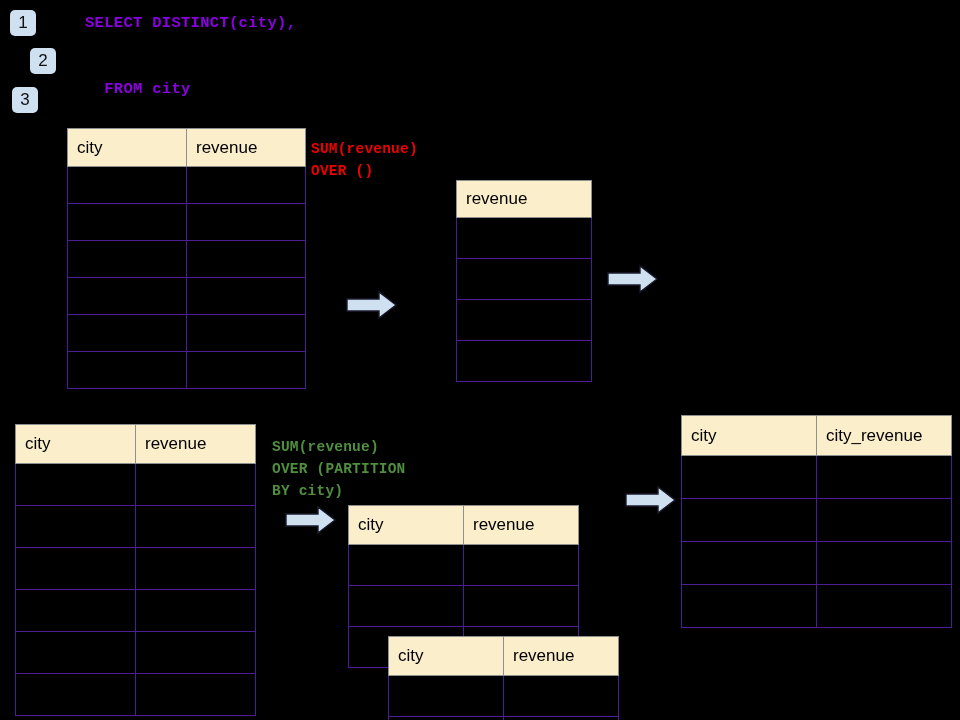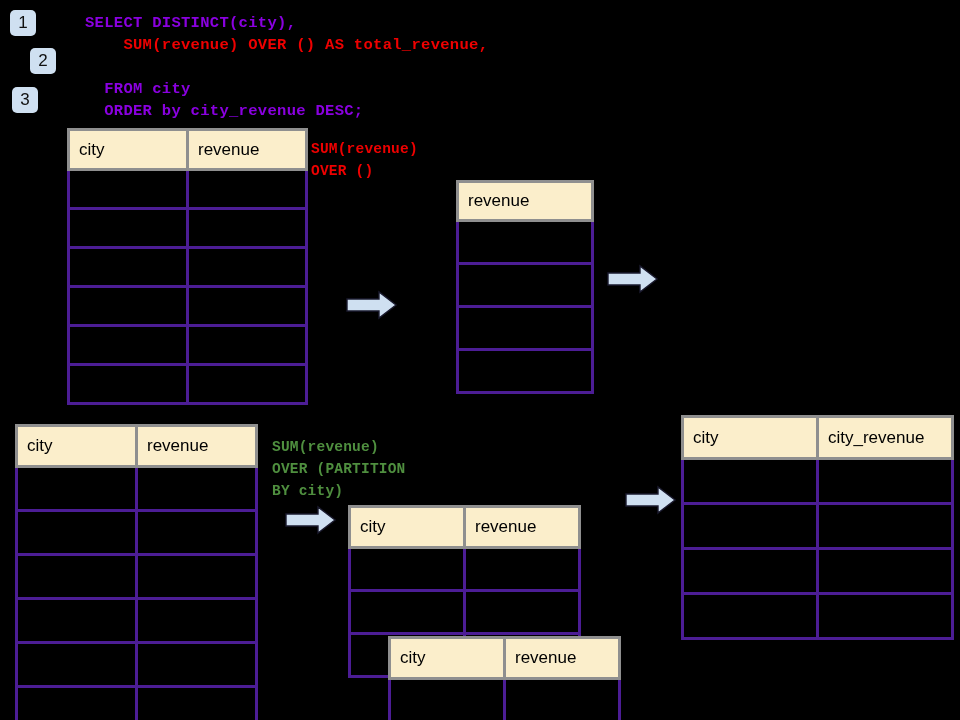--- a/index.html
+++ b/index.html
@@ -60,21 +60,21 @@
   .annot-violet { color: #8a00e0; font-size: 13px; line-height: 19px; }
 
   
   .tbl {
     position: absolute;
     border-collapse: collapse;
     table-layout: fixed;
     background: #000000;
   }
   .tbl td {
-    border: 3px solid #4c1d95;
+    border: 1px solid #4c1d95;
     padding: 0;
     background: #000000;
   }
   .tbl td.hd {
     background: #fbeecb;
     color: #000000;
     font-family: "Liberation Sans", sans-serif;
     font-size: 17px;
     padding: 0 0 0 9px;
     vertical-align: middle;
@@ -91,23 +91,21 @@
 </head>
 <body>
 
 <div id="canvas">
 
   <div class="badge" style="left:10px;  top:10px;">1</div>
   <div class="badge" style="left:30px;  top:48px;">2</div>
   <div class="badge" style="left:12px;  top:87px;">3</div>
 
   <div class="code code-violet" style="left:85px; top:12px;">SELECT DISTINCT(city),</div>
-  <div class="code code-red" style="left:85px; top:34px;">    SUM(revenue) OVER () AS total_revenue,</div>
   <div class="code code-violet" style="left:85px; top:78px;">  FROM city</div>
-  <div class="code code-violet" style="left:85px; top:100px;">  ORDER by city_revenue DESC;</div>
 
 
   <div class="annot annot-red" style="left:311px; top:138px;">SUM(revenue)
 OVER ()</div>
 
   <div class="annot annot-green" style="left:272px; top:436px;">SUM(revenue)
 OVER (PARTITION
 BY city)</div>
 
   <table class="tbl" style="left:67px; top:128px; width:238px;">

